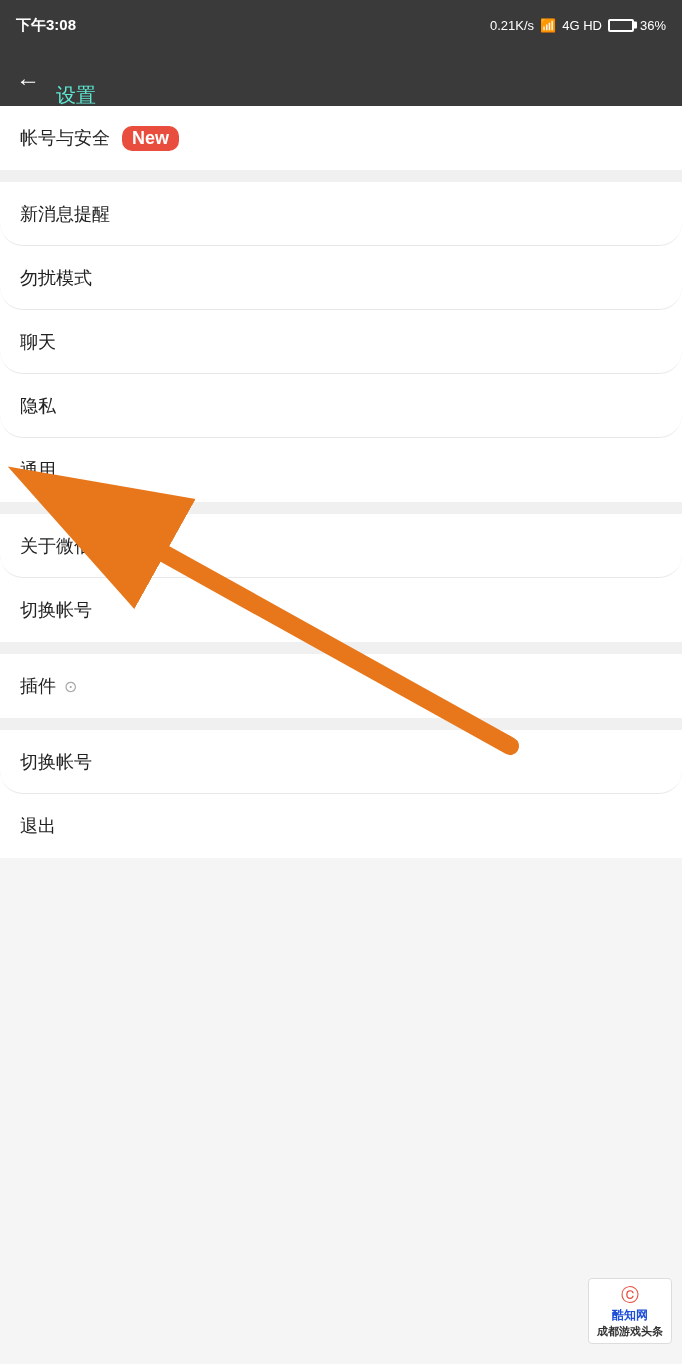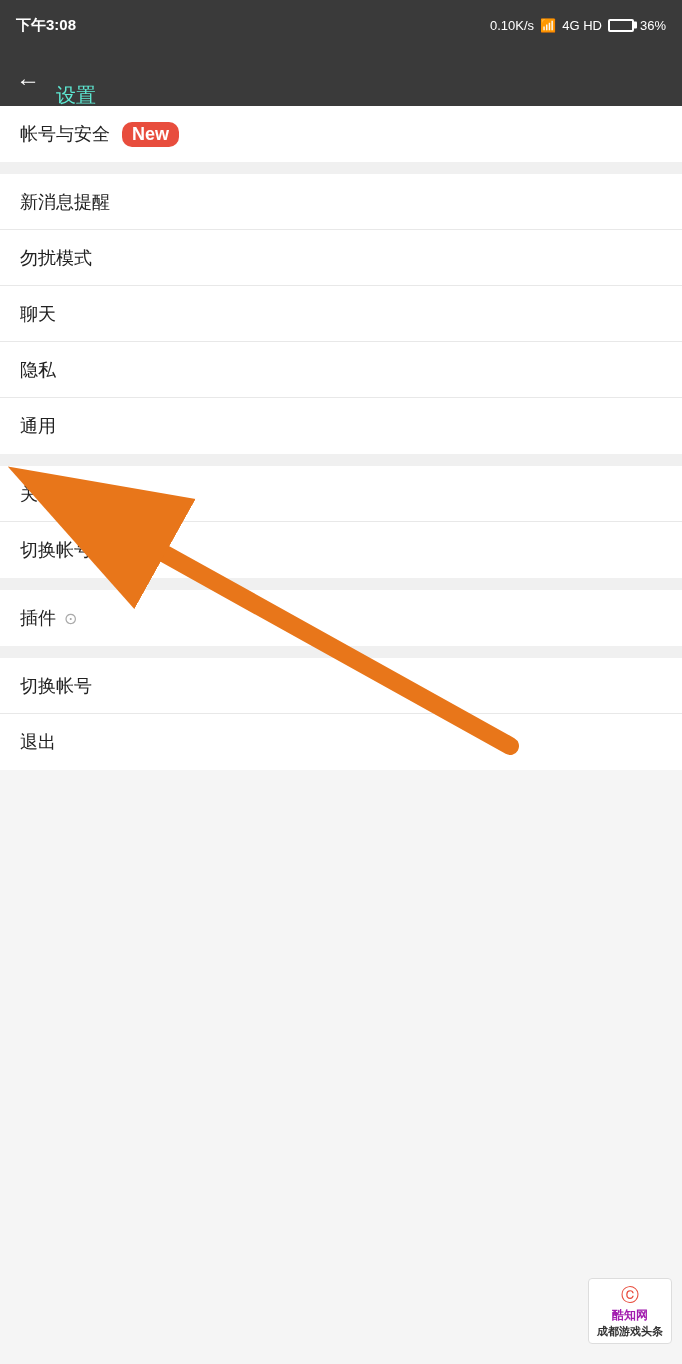--- a/index.html
+++ b/index.html
@@ -90,25 +90,26 @@
     
     .section-group {
       background: #fff;
       margin-bottom: 12px;
     }
 
     .menu-item {
       display: flex;
       align-items: center;
       padding: 0 20px;
-      height: 56px;
+      height: 64px;
       background: #fff;
       border-bottom: 1px solid #e8e8e8;
       cursor: pointer;
       position: relative;
+      border-radius: 23px;
     }
     .menu-item:last-child {
       border-bottom: none;
     }
     .menu-item-text {
       font-size: 18px;
       color: #222;
     }
     .new-badge {
       margin-left: 12px;
@@ -139,21 +140,21 @@
       border: 1px solid #ddd;
       border-radius: 4px;
       padding: 4px 8px;
       font-size: 11px;
       color: #666;
       display: flex;
       flex-direction: column;
       align-items: center;
     }
     .watermark-top {
-      color: #a21caf;
+      color: #1d4ed8;
       font-size: 12px;
       font-weight: bold;
       text-align: center;
     }
     .watermark-bottom {
       color: #333;
       font-size: 11px;
       font-weight: bold;
     }
 
@@ -161,21 +162,21 @@
     .main-container {
       position: relative;
     }
   </style>
 </head>
 <body>
 
 <div class="status-bar">
   <span class="status-time">下午3:08</span>
   <div class="status-right">
-    <span>0.10K/s</span>
+    <span>0.21K/s</span>
     <span>📶</span>
     <span>4G HD</span>
     <span class="battery-icon">
       <span class="battery-body">
         <span class="battery-fill"></span>
       </span>
     </span>
     <span>36%</span>
   </div>
 </div>

